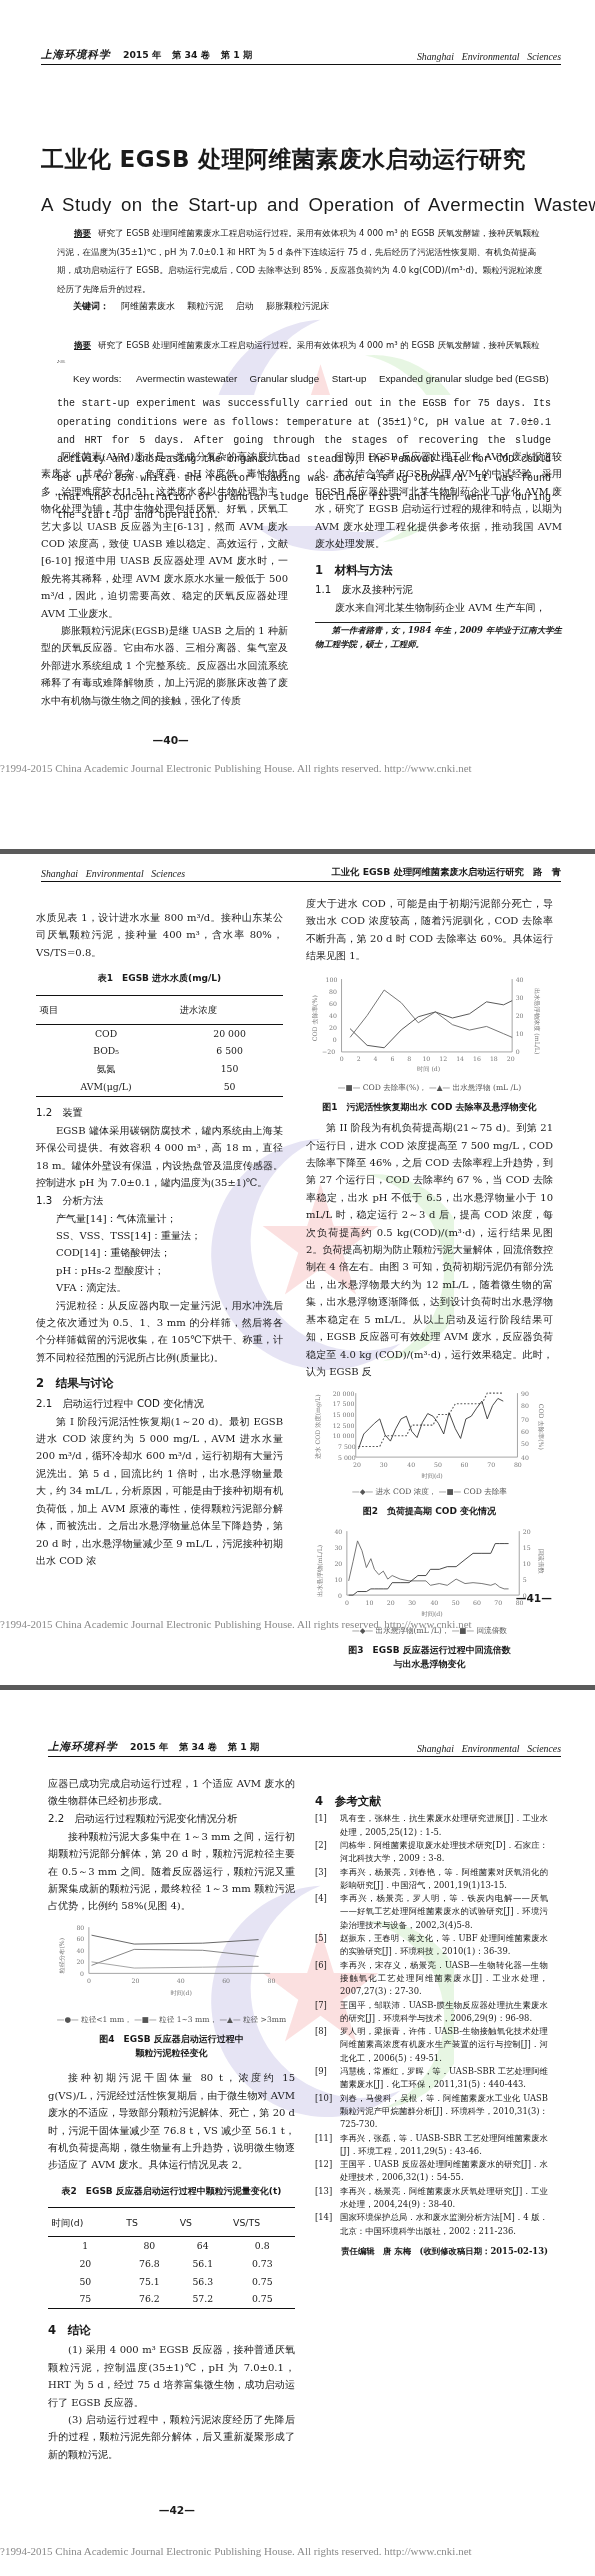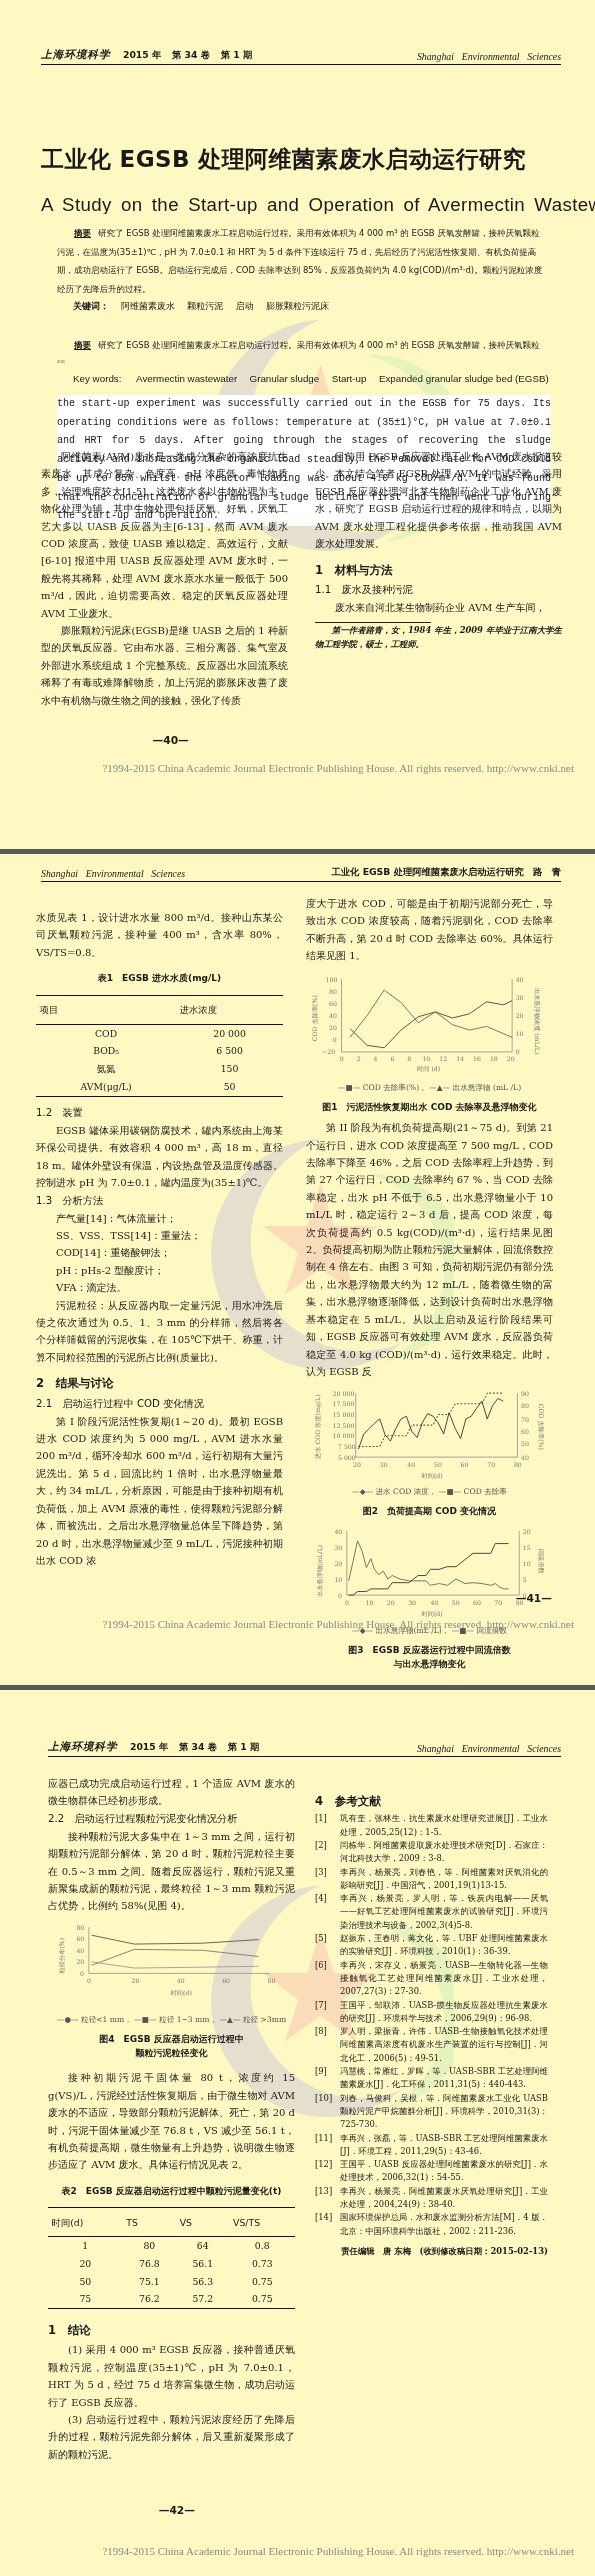--- a/index.html
+++ b/index.html
@@ -1,17 +1,17 @@
 <!DOCTYPE html>
 <html style="font-size:14.2px"><head>
 <meta charset="utf-8">
 <style>
   * { box-sizing: border-box; margin: 0; padding: 0; }
   body { width: 595px; height: 2576px; background: #5a5a5a; font-family: "DejaVu Serif", "Liberation Serif", serif; color: #1a1a1a; position: relative; overflow: hidden; }
-  .page { position: absolute; left: 0; width: 595px; background: #fef9c3; overflow: hidden; }
+  .page { position: absolute; left: 0; width: 595px; background: #ffffff; overflow: hidden; }
   .p1 { top: 0; height: 849px; }
   .p2 { top: 854px; height: 831px; }
   .p3 { top: 1690px; height: 886px; }
   .watermark { position: absolute; width: 267px; height: 267px; pointer-events: none; opacity: 0.35; }
   .runhead { position: absolute; left: 41px; right: 34px; height: 21.3px; border-bottom: 1.8px solid #111; display: flex; align-items: flex-end; justify-content: space-between; padding-bottom: 2.7px; font-size: 9.8px; }
   .jname { font-family: "DejaVu Serif", serif; font-weight: bold; font-style: italic; font-size: 10.7px; letter-spacing: 0.9px; }
   .jinfo { font-family: "DejaVu Sans", sans-serif; font-weight: bold; font-size: 9.3px; margin-left: 12.4px; }
   .jinfo span { margin-right: 10.7px; }
   .en-j { font-style: italic; font-family: "Liberation Serif", serif; font-size: 9.8px; word-spacing: 5.3px; }
   .h-right { font-family: "DejaVu Sans", sans-serif; font-weight: bold; font-size: 9.3px; }
@@ -23,21 +23,21 @@
   .kw span { margin-right: 12.4px; }
   .abs-en { position: absolute; left: 57px; width: 494px; font-family: Liberation Mono, monospace; font-size: 10px; line-height: 18.7px; text-align: justify; margin-top: 44px; }
   .col { position: absolute; width: 247px; font-size: 10px; line-height: 17.4px; text-align: justify; }
   .col p { text-indent: 2em; }
   .col p.noind { text-indent: 0; }
   .h1 { font-family: "DejaVu Sans", sans-serif; font-weight: bold; font-size: 11.6px; margin-top: 7.1px; line-height: 21.3px; }
   .h2 { font-family: "DejaVu Sans", sans-serif; font-size: 10.2px; line-height: 18px; }
   .footnote { border-top: 0.9px solid #222; width: 116px; margin-top: 5.3px; }
   .fn-text { font-size: 8.4px; line-height: 14.2px; text-indent: 2em; font-style: italic; font-weight: bold; }
   .pagenum { position: absolute; font-family: "DejaVu Sans", sans-serif; font-weight: bold; font-size: 10.7px; text-align: center; }
-  .copyright { position: absolute; left: 0; width: 574px; text-align: right; font-family: "Liberation Serif", serif; font-size: 11px; color: #8a8a8a; white-space: nowrap; }
+  .copyright { position: absolute; left: 0; width: 574px; text-align: left; font-family: "Liberation Serif", serif; font-size: 11px; color: #8a8a8a; white-space: nowrap; }
   .tcap { text-align: center; font-family: "DejaVu Sans", sans-serif; font-weight: bold; font-size: 9px; margin: 9px 0 7.1px; }
   table.data { width: 100%; border-collapse: collapse; font-size: 9.3px; }
   table.data thead tr { border-top: 1.8px solid #111; border-bottom: 0.9px solid #111; }
   table.data tbody tr:last-child { border-bottom: 1.8px solid #111; }
   table.data th { font-family: "DejaVu Sans", sans-serif; font-weight: normal; padding: 5.3px 3.6px; }
   table.data td { text-align: center; padding: 1.8px 3.6px; line-height: 14.2px; }
   .fig { position: relative; margin: 5.3px 0; }
   .fig svg { display: block; }
   .fcap { text-align: center; font-family: "DejaVu Sans", sans-serif; font-weight: bold; font-size: 9px; line-height: 14.2px; margin-top: 3.6px; }
   .legend { text-align: center; font-size: 7.6px; color: #555; margin-top: 1.8px; }
@@ -367,21 +367,21 @@
           </tr>
         <tr>
             <td>75</td>
             <td>76.2</td>
             <td>57.2</td>
             <td>0.75</td>
           </tr>
       </tbody>
     </table>
 
-    <div class="h1" style="margin-top:10.7px;">1　结论</div>
+    <div class="h1" style="margin-top:10.7px;">4　结论</div>
     <p>(1) 采用 4 000 m³ EGSB 反应器，接种普通厌氧颗粒污泥，控制温度(35±1)℃，pH 为 7.0±0.1，HRT 为 5 d，经过 75 d 培养富集微生物，成功启动运行了 EGSB 反应器。</p>
     <p>(3) 启动运行过程中，颗粒污泥浓度经历了先降后升的过程，颗粒污泥先部分解体，后又重新凝聚形成了新的颗粒污泥。</p>
     <div class="pagenum" style="position:static;margin-top:39px;margin-left:10.7px;">—42—</div>
   </div>
 
   <div class="col" style="left:315px;top:94px;width:233px;">
     <div class="h1">4　参考文献</div>
     <div class="refs">
       <div class="ref">
           <span class="n">[1]</span>

